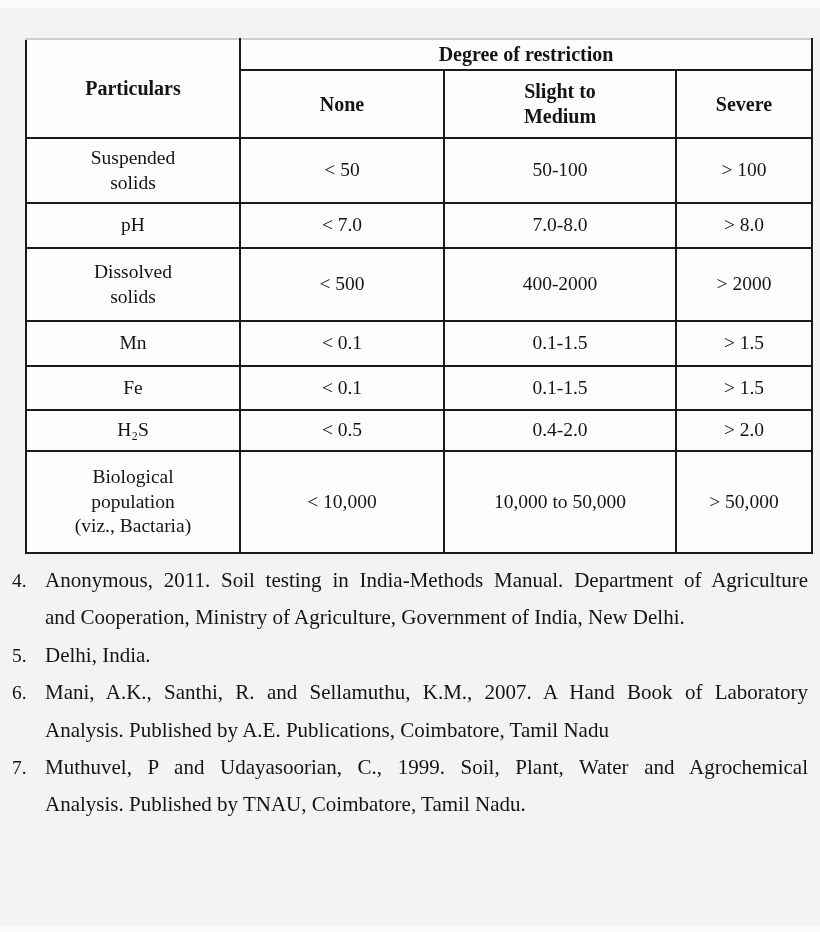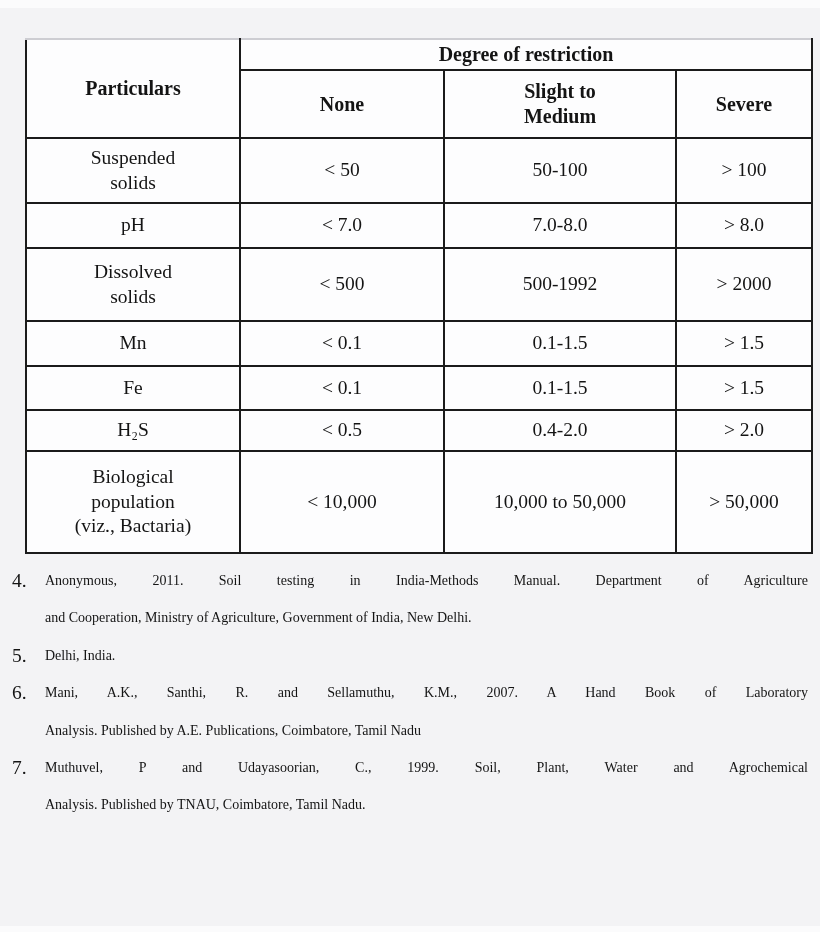--- a/index.html
+++ b/index.html
@@ -44,21 +44,21 @@
   .refs{position:absolute;left:0;top:562px;width:820px;}
   .ref-heading{
     margin:0 0 22px 8px;
     font-weight:bold;font-size:20px;line-height:26px;
   }
   .ref-item{position:relative;padding-left:45px;padding-right:12px;}
   .ref-num{
     position:absolute;left:12px;top:0;
     font-size:19.5px;line-height:37.4px;
   }
-  .ref-line{display:block;font-size:14px;line-height:37.4px;}
+  .ref-line{display:block;font-size:21px;line-height:37.4px;}
   .ref-line.just{text-align:justify;text-align-last:justify;}
 </style>
 </head>
 <body>
 
 <div class="edge-strip edge-top"></div>
 <div class="edge-strip edge-bottom"></div>
 
 <table class="restriction">
   <colgroup>
@@ -89,21 +89,21 @@
     <tr class="r1">
       <td>pH</td>
       <td>&lt; 7.0</td>
       <td>7.0-8.0</td>
       <td>&gt; 8.0</td>
     </tr>
     <tr class="r2">
       <td class="pre">Dissolved
 solids</td>
       <td>&lt; 500</td>
-      <td>500-1992</td>
+      <td>400-2000</td>
       <td>&gt; 2000</td>
     </tr>
     <tr class="r3">
       <td>Mn</td>
       <td>&lt; 0.1</td>
       <td>0.1-1.5</td>
       <td>&gt; 1.5</td>
     </tr>
     <tr class="r4">
       <td>Fe</td>

